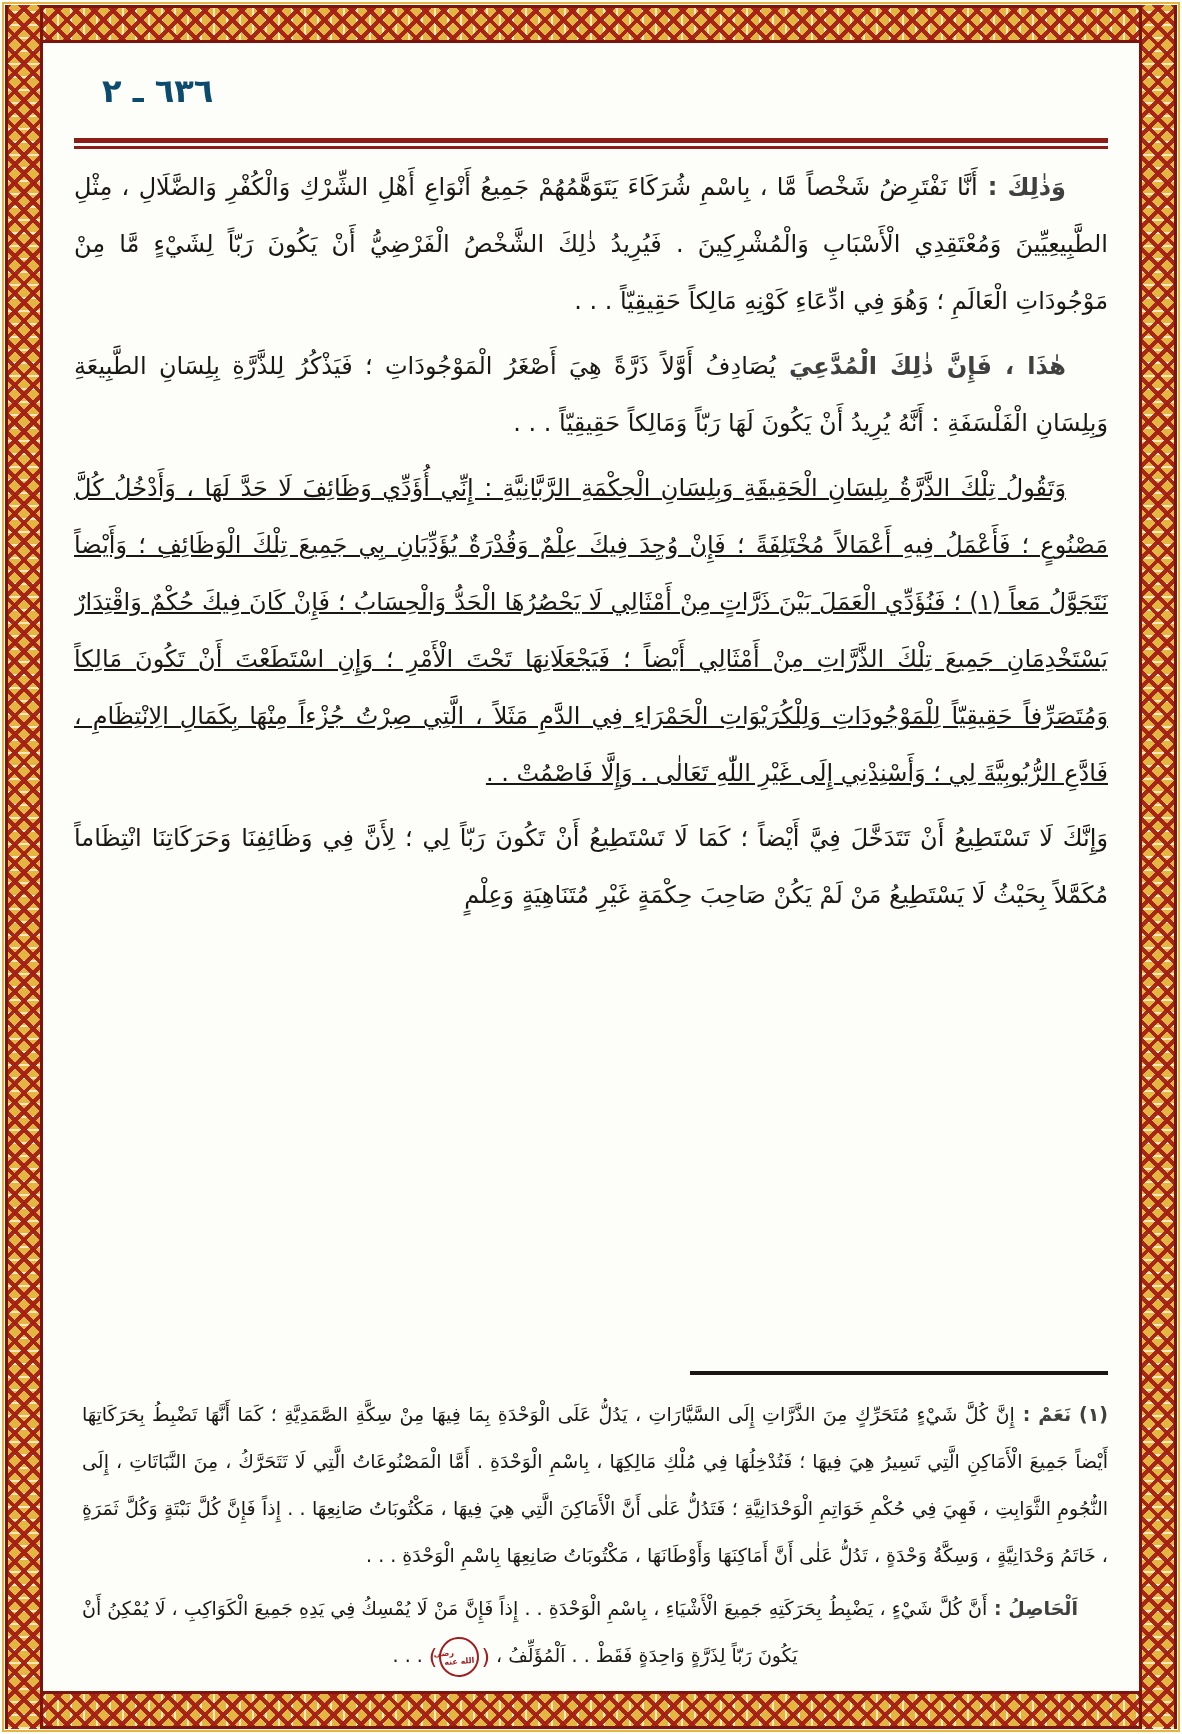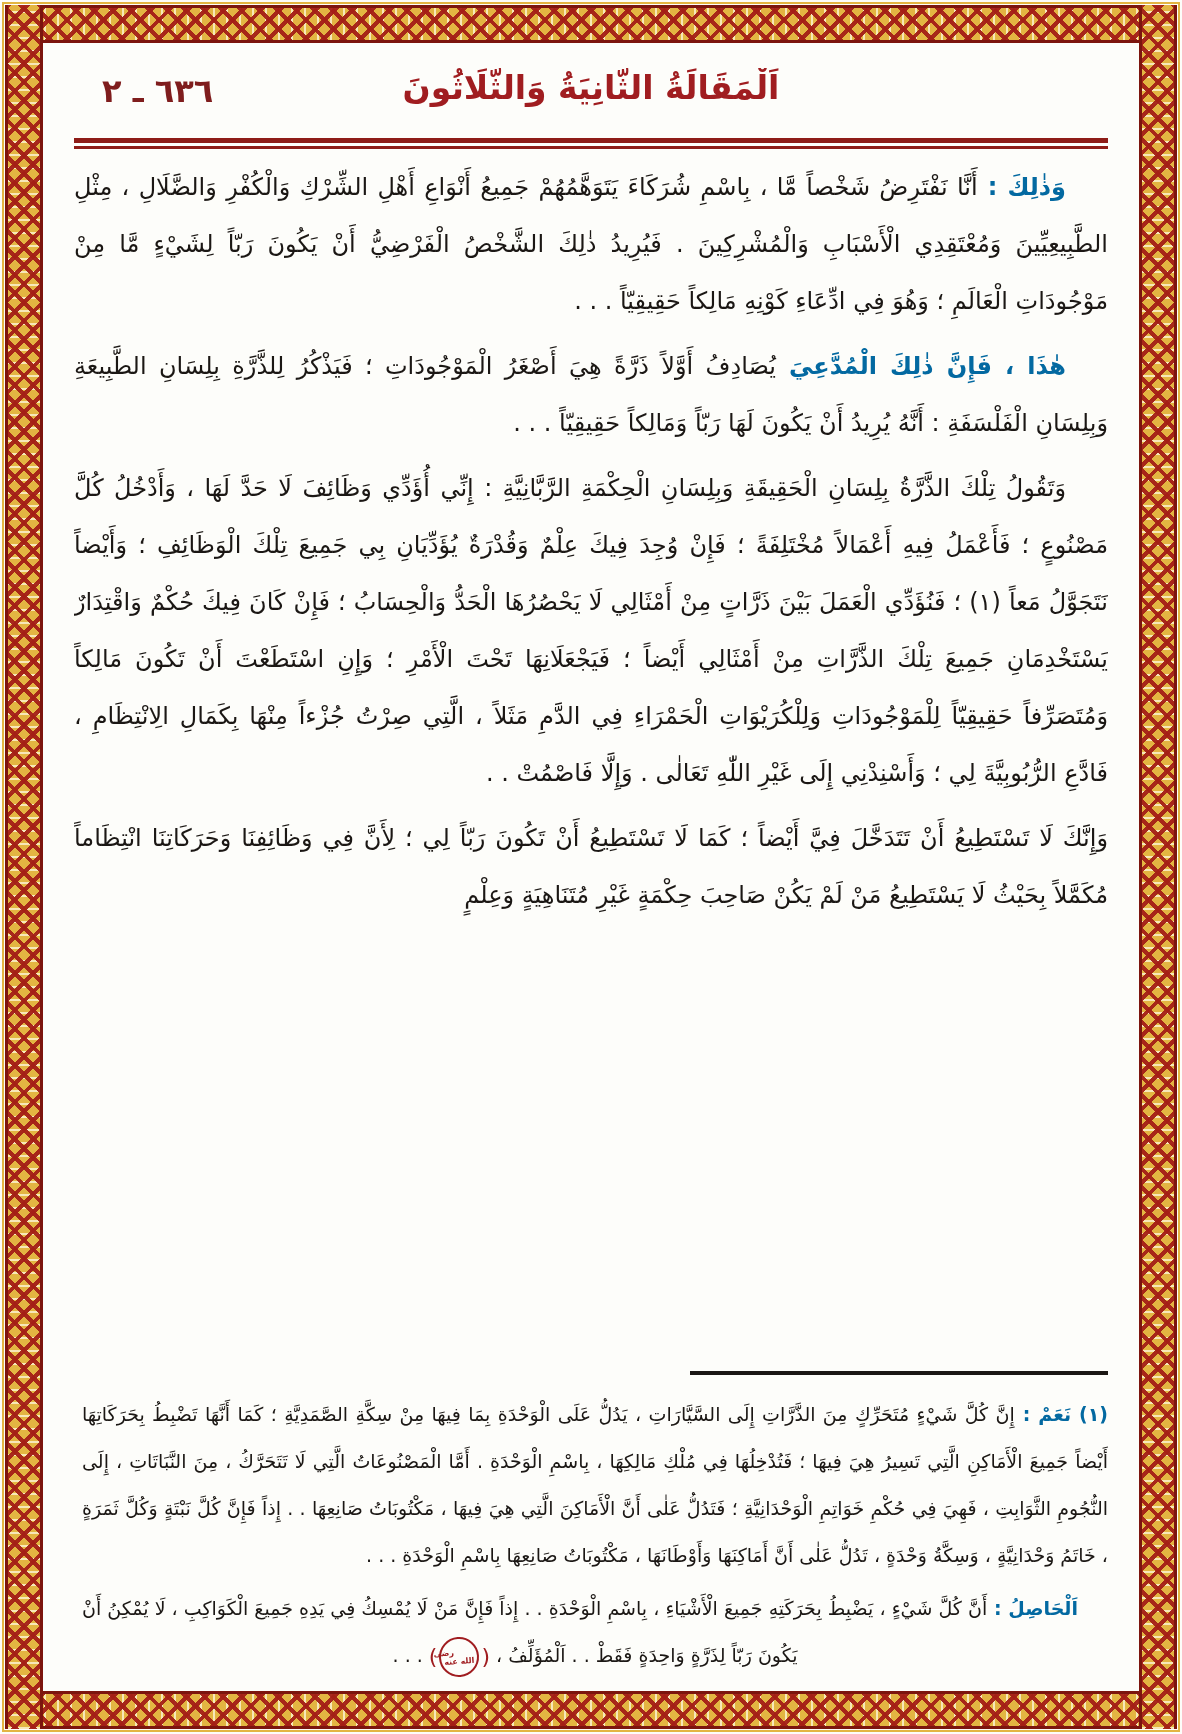--- a/index.html
+++ b/index.html
@@ -34,37 +34,37 @@
     position:absolute;top:68px;right:74px;left:74px;bottom:54px;
     display:flex;flex-direction:column;overflow:hidden;
   }
   .header{position:relative;height:64px;flex:0 0 auto;}
   .page-title{
     position:absolute;left:0;right:0;text-align:center;top:0;
     color:#a01d20;font-size:33px;font-weight:bold;letter-spacing:0;
   }
   .page-number{
     position:absolute;left:28px;top:4px;
-    color:#7f1d1d;font-size:32px;font-weight:bold;direction:rtl;
+    color:#0c4a6e;font-size:32px;font-weight:bold;direction:rtl;
   }
   .header-rule{flex:0 0 auto;margin:6px 0 10px 0;}
   .header-rule .thick{height:5px;background:#8e1c17;}
   .header-rule .thin{height:3px;background:#8e1c17;margin-top:3px;}
 
   .body-text{flex:0 1 auto;}
   p.para{
     margin:0 0 8px 0;
     font-size:24px;line-height:57px;
     color:#1b1714;
     text-align:justify;
     text-align-last:auto;
   }
   p.para.indent{text-indent:42px;}
-  .lead-red{color:#0369a1;font-weight:bold;}
-  .maroon{color:#8e2723;}
+  .lead-red{color:#404040;font-weight:bold;}
+  .maroon{color:#8e2723;text-decoration:underline;}
 
   
   .footnote{flex:0 0 auto;margin-top:auto;}
   .fn-rule{width:418px;height:4px;background:#1b1714;margin:0 0 16px 0;}
   p.fn{
     margin:0 0 6px 8px;
     font-size:19px;line-height:47px;
     color:#1b1714;text-align:justify;
   }
   p.fn.center-last{text-align-last:center;text-indent:30px;margin-bottom:0;}
@@ -84,21 +84,20 @@
 <div class="page-frame">
   <div class="band top"></div>
   <div class="band bottom"></div>
   <div class="band v left"></div>
   <div class="band v right"></div>
   <div class="frame-edge"></div>
 
   <div class="content">
 
     <div class="header">
-      <div class="page-title">اَلْمَقَالَةُ الثَّانِيَةُ وَالثَّلَاثُونَ</div>
       <div class="page-number">٦٣٦ ـ ٢</div>
     </div>
 
     <div class="header-rule">
       <div class="thick"></div>
       <div class="thin"></div>
     </div>
 
     <div class="body-text">
 

